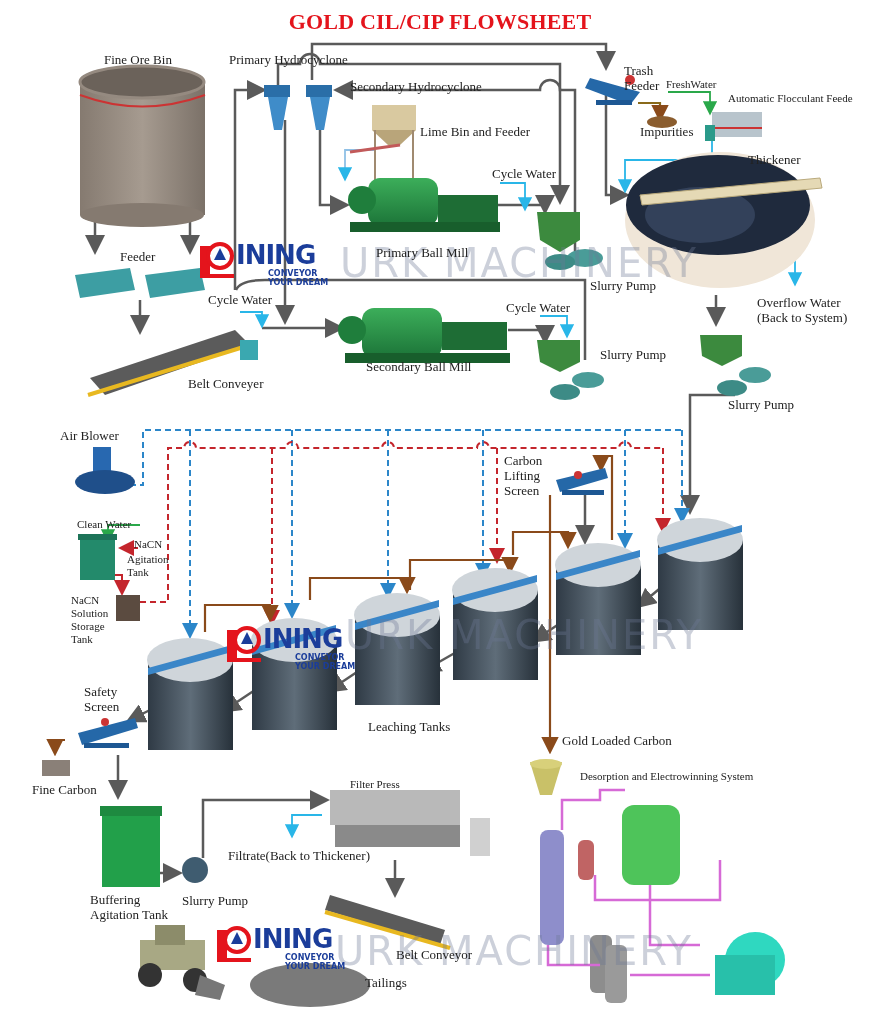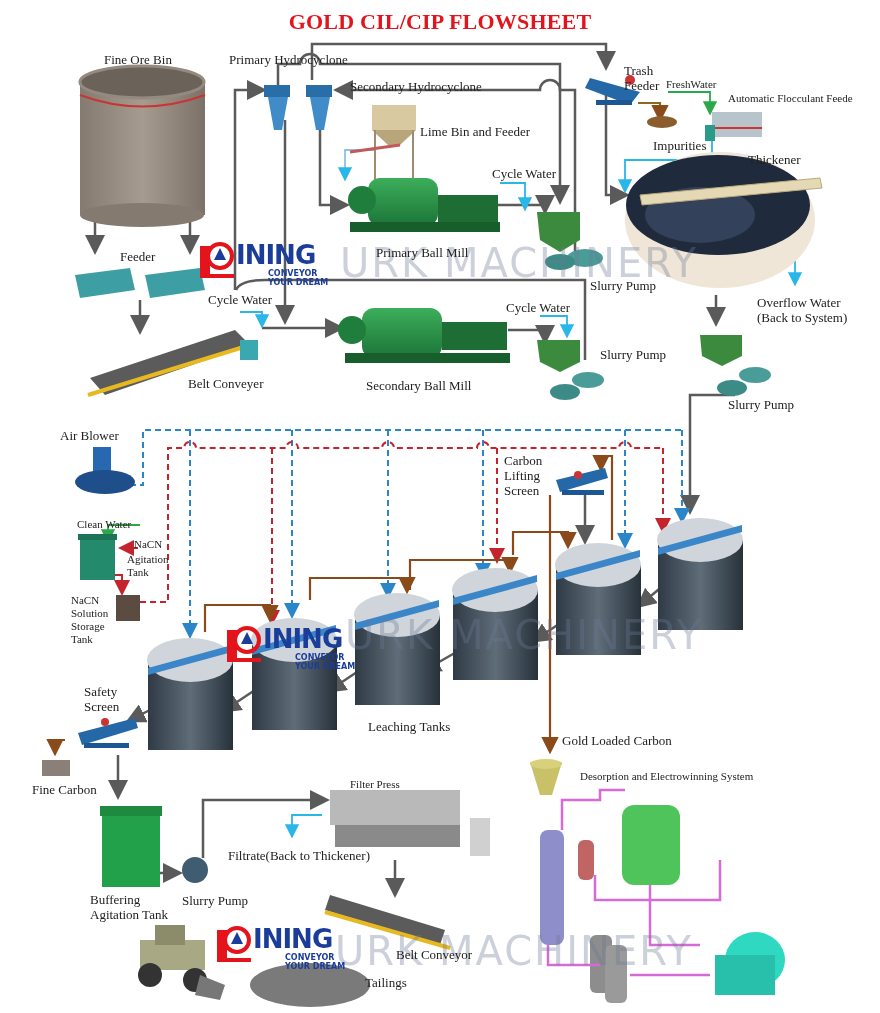--- a/index.html
+++ b/index.html
@@ -363,28 +363,28 @@
   <div class="lbl" style="left:104px;top:52px;">Fine Ore Bin</div>
   <div class="lbl" style="left:188px;top:52px;margin-left:41px;">Primary Hydrocyclone</div>
   <div class="lbl" style="left:350px;top:79px;">Secondary Hydrocyclone</div>
   <div class="lbl" style="left:420px;top:124px;">Lime Bin and Feeder</div>
   <div class="lbl" style="left:492px;top:166px;">Cycle Water</div>
   <div class="lbl" style="left:376px;top:245px;">Primary Ball Mill</div>
   <div class="lbl" style="left:590px;top:278px;">Slurry Pump</div>
   <div class="lbl" style="left:120px;top:249px;">Feeder</div>
   <div class="lbl" style="left:208px;top:292px;">Cycle Water</div>
   <div class="lbl" style="left:188px;top:376px;">Belt Conveyer</div>
-  <div class="lbl" style="left:366px;top:378px;">Secondary Ball Mill</div>
+  <div class="lbl" style="left:366px;top:359px;">Secondary Ball Mill</div>
   <div class="lbl" style="left:506px;top:300px;">Cycle Water</div>
   <div class="lbl" style="left:600px;top:347px;">Slurry Pump</div>
   <div class="lbl ml" style="left:624px;top:63px;">Trash
 Feeder</div>
   <div class="lbl small" style="left:666px;top:78px;">FreshWater</div>
   <div class="lbl small" style="left:728px;top:92px;">Automatic Flocculant Feede</div>
-  <div class="lbl" style="left:640px;top:138px;margin-left:13px;">Impurities</div>
+  <div class="lbl" style="left:640px;top:124px;">Impurities</div>
   <div class="lbl" style="left:748px;top:152px;">Thickener</div>
   <div class="lbl ml" style="left:757px;top:295px;">Overflow Water
 (Back to System)</div>
   <div class="lbl" style="left:728px;top:397px;">Slurry Pump</div>
   <div class="lbl" style="left:60px;top:428px;">Air Blower</div>
   <div class="lbl small" style="left:77px;top:518px;">Clean Water</div>
   <div class="lbl small" style="left:134px;top:538px;">NaCN</div>
   <div class="lbl ml small" style="left:127px;top:553px;">Agitation
 Tank</div>
   <div class="lbl ml small" style="left:71px;top:594px;">NaCN

